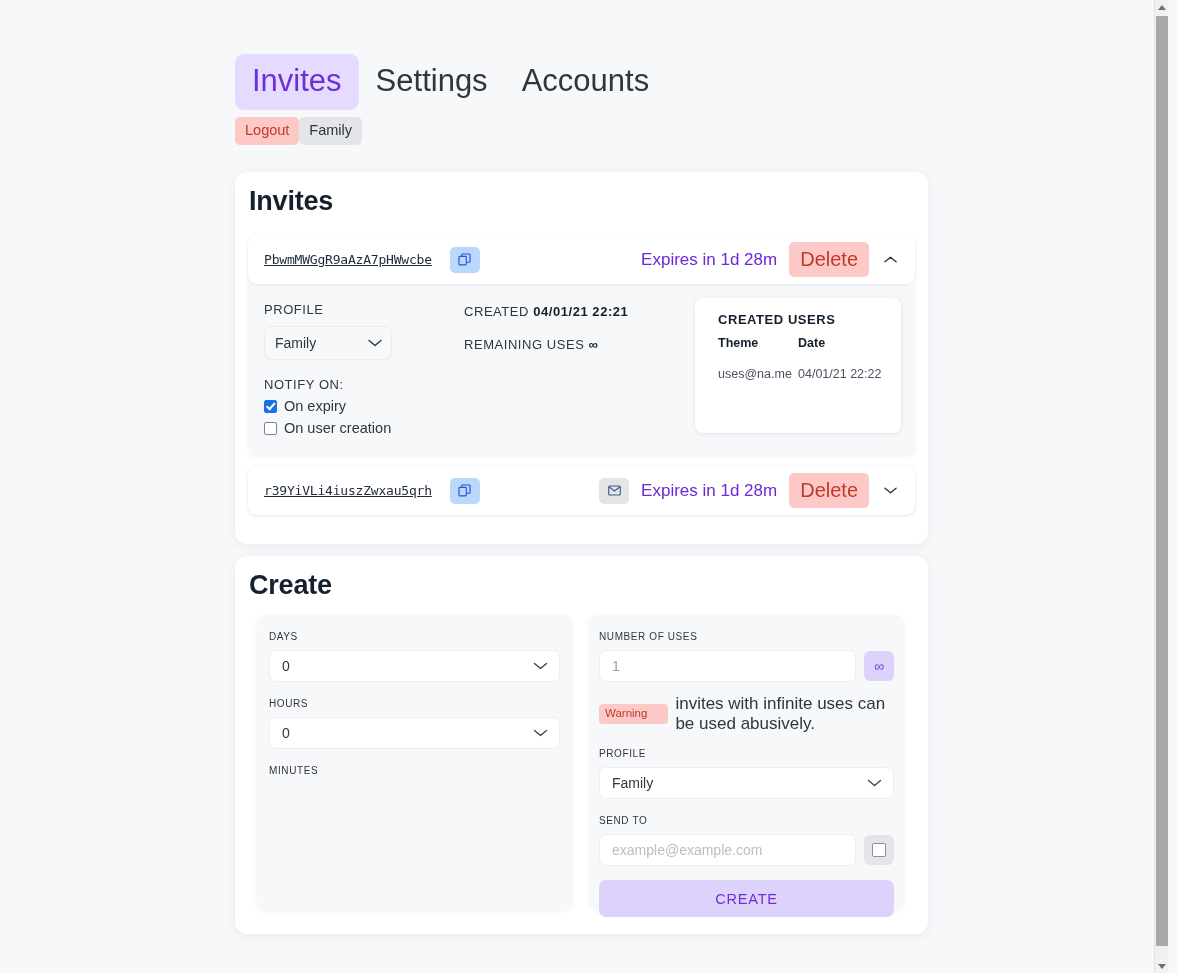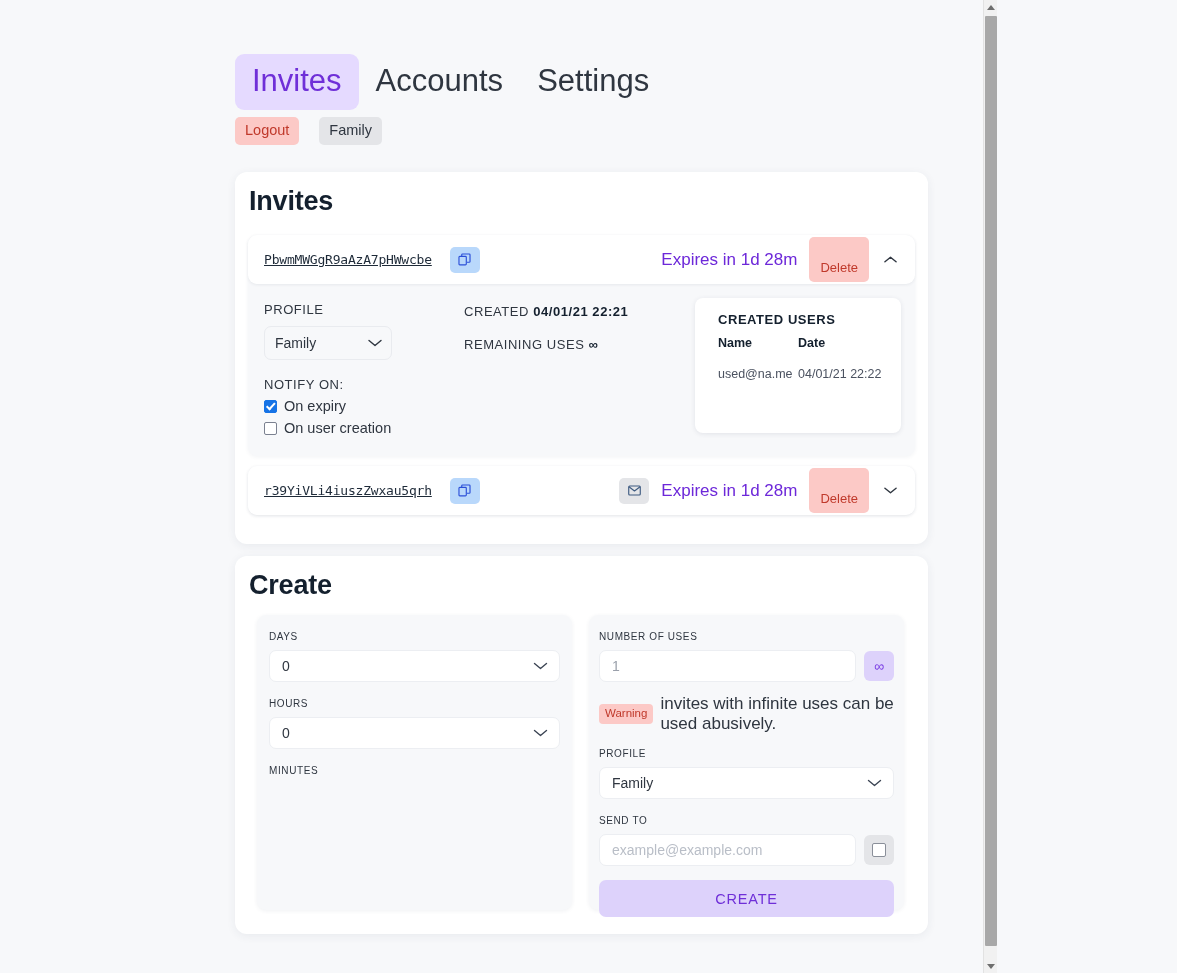--- a/index.html
+++ b/index.html
@@ -5,21 +5,21 @@
   * { box-sizing: border-box; }
   html, body {
     margin: 0; padding: 0;
     width: 1177px; height: 973px;
     background: #f7f8fa;
     font-family: "Liberation Sans", sans-serif;
     overflow: hidden;
   }
   .page {
     position: relative;
-    width: 997px; height: 973px;
+    width: 1168px; height: 973px;
     background: #f7f8fa;
     overflow: hidden;
   }
 
   
   .scrollbar {
     position: absolute; top: 0; right: 0;
     width: 14px; height: 973px;
     background: #f1f1f1;
     border-left: 1px solid #e2e2e2;
@@ -55,21 +55,21 @@
     border-radius: 9px;
     cursor: pointer;
     white-space: nowrap;
   }
   .nav-tab.active {
     background: #e5daff;
     color: #6f2fd8;
   }
   .subnav {
     position: absolute; left: 235px; top: 117px;
-    display: flex; gap: 20px;
+    display: flex; gap: 0;
   }
   .chip {
     font-size: 14.5px; line-height: 1;
     padding: 6px 10px 7px 10px;
     border-radius: 5px;
     cursor: pointer;
     white-space: nowrap;
   }
   .chip.logout { background: #fcc9c6; color: #c0392b; }
   .chip.theme { background: #e4e5e8; color: #2f3640; }
@@ -130,22 +130,22 @@
   .row-right {
     margin-left: auto;
     display: flex; align-items: center; gap: 12px;
   }
   .expires {
     font-size: 17px; color: #6d28d9;
     white-space: nowrap;
   }
   .delete-btn {
     background: #fcc9c6; color: #c0392b;
-    font-size: 13px; line-height: 1;
-    padding: 24px 11px 8px 11px;
+    font-size: 20px; line-height: 1;
+    padding: 7px 11px 8px 11px;
     border-radius: 5px; border: none;
     cursor: pointer;
     font-family: "Liberation Sans", sans-serif;
   }
   .chev {
     width: 18px; height: 18px;
     display: flex; align-items: center; justify-content: center;
     cursor: pointer;
   }
 
@@ -271,21 +271,21 @@
     cursor: pointer; flex: none;
   }
   .sq-btn.inf { background: #ddd2fb; color: #7b3fe4; font-size: 14px; }
   .sq-btn.cbx { background: #e4e5e8; }
   .sq-btn.cbx .cb { width: 14px; height: 14px; border-color: #8a8f99; }
 
   .warn-line { display: flex; align-items: center; gap: 7px; margin-top: 12px; margin-bottom: 14px; }
   .warn-badge {
     background: #fcc9c6; color: #c0392b;
     font-size: 11.5px; line-height: 1;
-    padding: 4px 6px 5px 6px; border-radius: 4px;
+    padding: 4px 21px 5px 6px; border-radius: 4px;
     white-space: nowrap;
   }
   .warn-text { font-size: 17px; color: #2f3640; }
 
   .create-btn {
     margin-top: 14px;
     width: 100%; height: 37px;
     background: #ddd2fb; color: #6f2fd8;
     border: none; border-radius: 7px;
     font-size: 14.5px; letter-spacing: 0.8px;
@@ -293,22 +293,22 @@
     font-family: "Liberation Sans", sans-serif;
   }
 </style>
 </head>
 <body>
 
 <div class="page">
 
   <div class="nav">
     <div class="nav-tab active">Invites</div>
+    <div class="nav-tab">Settings</div>
     <div class="nav-tab">Accounts</div>
-    <div class="nav-tab">Settings</div>
   </div>
 
   <div class="subnav">
     <div class="chip logout">Logout</div>
     <div class="chip theme">Family</div>
   </div>
 
   <div class="card" id="invites-card">
     <div class="card-title">Invites</div>
 
@@ -364,25 +364,25 @@
           <div class="kv">
             <span>REMAINING USES</span>
             <b>∞</b>
           </div>
         </div>
 
         <div class="users-card">
           <div class="users-title">CREATED USERS</div>
           <div class="users-grid">
             <div class="r head">
-              <span class="c1">Name</span>
+              <span class="c1">Theme</span>
               <span class="c2">Date</span>
             </div>
             <div class="r body">
-              <span class="c1">used@na.me</span>
+              <span class="c1">uses@na.me</span>
               <span class="c2">04/01/21 22:22</span>
             </div>
           </div>
         </div>
       </div>
     </div>
 
     <div class="invite-block" id="invite-block-2">
       <div class="invite-row">
         <span class="invite-code">r39YiVLi4iuszZwxau5qrh</span>

